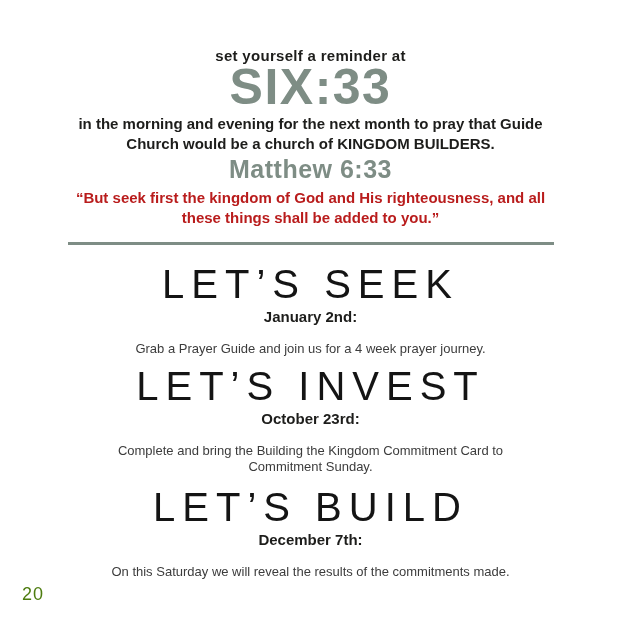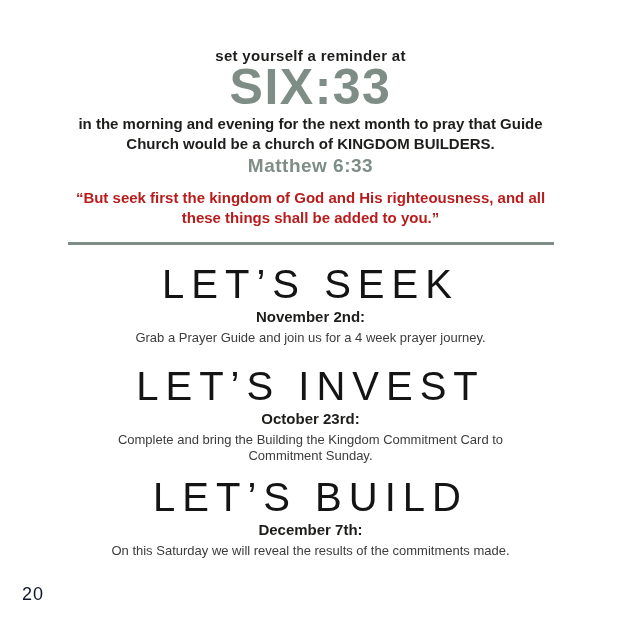--- a/index.html
+++ b/index.html
@@ -38,21 +38,21 @@
     line-height: 20px;
     font-weight: 700;
     color: #1d1d1b;
   }
   .para > span, .quote > span {
     display: inline-block;
     max-width: 500px;
   }
   .verse-ref {
     top: 155px;
-    font-size: 19px;
+    font-size: 25px;
     font-weight: 700;
     color: #7e8d85;
     letter-spacing: 0.5px;
   }
   .quote {
     top: 188px;
     font-size: 15px;
     line-height: 20px;
     font-weight: 700;
     color: #b91c1c;
@@ -80,37 +80,37 @@
     font-size: 15px;
     font-weight: 700;
     color: #1d1d1b;
     margin-top: 4px;
   }
   .event-desc {
     font-size: 13px;
     line-height: 16px;
     font-weight: 400;
     color: #3c3c3c;
-    margin-top: 5px;
+    margin-top: 16px;
   }
   .event-desc > span {
     display: inline-block;
     max-width: 410px;
   }
   .event-seek   { top: 264px; }
   .event-invest { top: 366px; }
-  .event-build  { top: 477px; }
+  .event-build  { top: 487px; }
   .page-number {
     position: absolute;
     left: 22px;
     top: 584px;
     font-size: 18px;
     font-weight: 400;
     letter-spacing: 1px;
-    color: #0f172a;
+    color: #4d7c0f;
   }
 </style>
 </head>
 <body>
 
 <div class="page">
 
   <div class="centered reminder">set yourself a reminder at</div>
 
   <div class="centered big-time">SIX:33</div>
@@ -122,21 +122,21 @@
   <div class="centered verse-ref">Matthew 6:33</div>
 
   <div class="centered quote">
     <span>“But seek first the kingdom of God and His righteousness, and all these things shall be added to you.”</span>
   </div>
 
   <hr class="divider">
 
   <section class="centered event event-seek">
     <div class="event-title">LET’S SEEK</div>
-    <div class="event-date">November 2nd:</div>
+    <div class="event-date">January 2nd:</div>
     <div class="event-desc">
       <span>Grab a Prayer Guide and join us for a 4 week prayer journey.</span>
     </div>
   </section>
 
   <section class="centered event event-invest">
     <div class="event-title">LET’S INVEST</div>
     <div class="event-date">October 23rd:</div>
     <div class="event-desc">
       <span>Complete and bring the Building the Kingdom Commitment Card to Commitment Sunday.</span>

